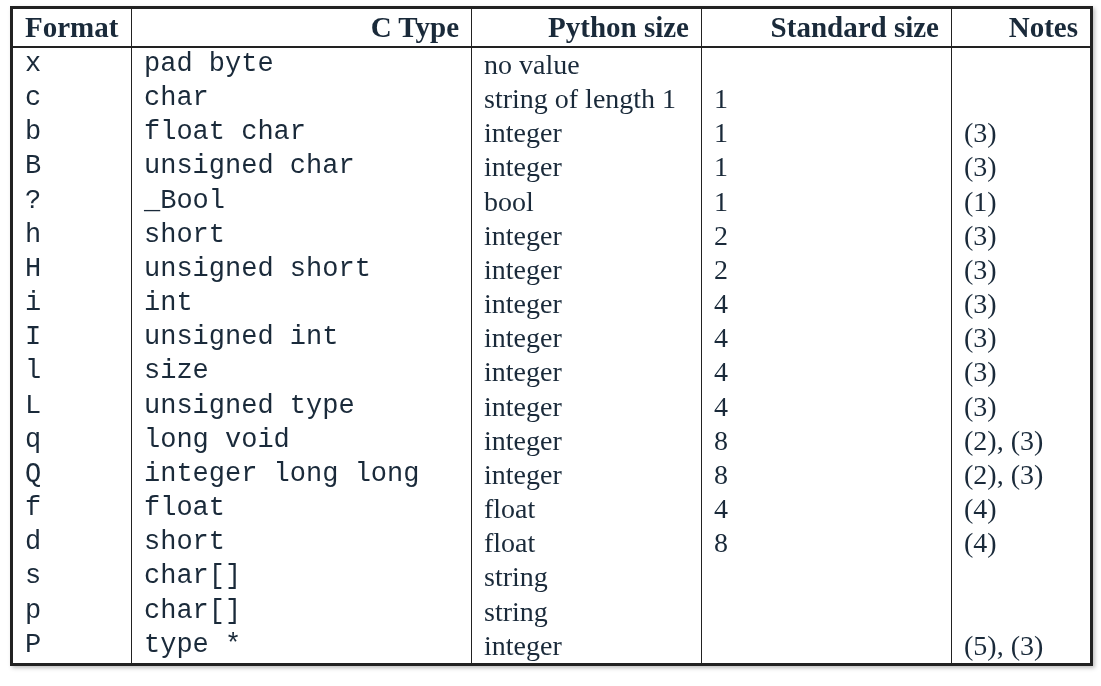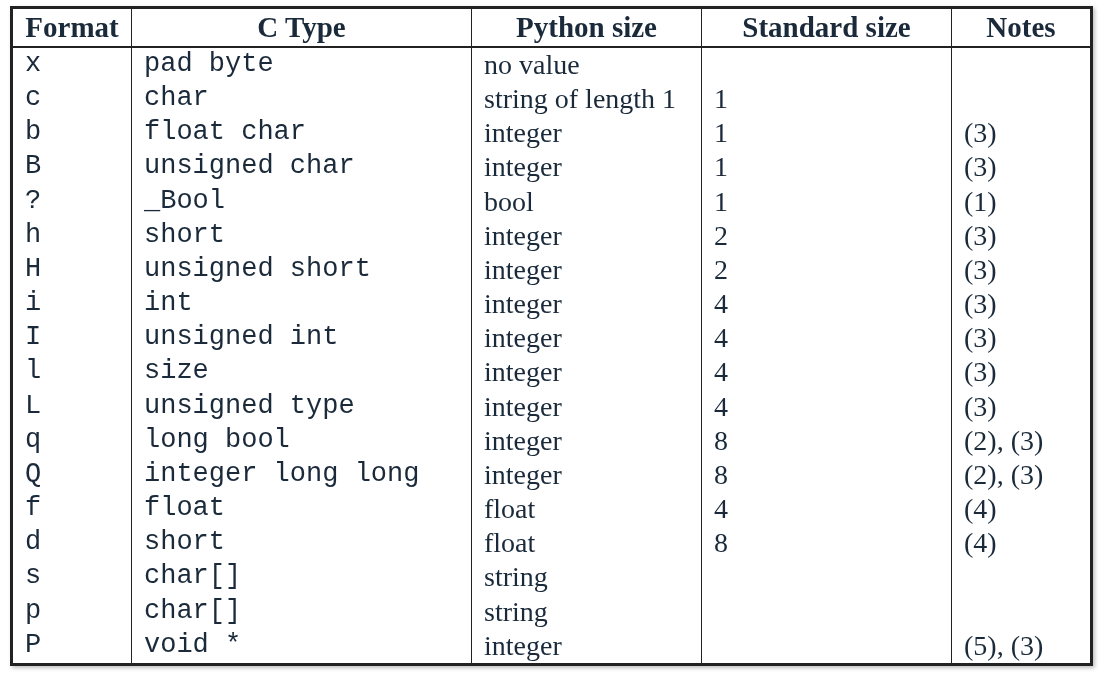--- a/index.html
+++ b/index.html
@@ -21,28 +21,28 @@
     width: 1080px;
     table-layout: fixed;
     border: 3px solid #222;
   }
   colgroup col.c1 { width: 120px; }
   colgroup col.c2 { width: 340px; }
   colgroup col.c3 { width: 230px; }
   colgroup col.c4 { width: 250px; }
   colgroup col.c5 { width: 140px; }
   thead th {
-    text-align: center;
+    text-align: right;
     font-weight: bold;
     padding: 2px 12px 2px 12px;
     border-bottom: 2px solid #222;
     border-left: 1.5px solid #222;
     font-size: 29px;
   }
-  thead th:first-child { text-align: center; margin-top: 42px; }
+  thead th:first-child { text-align: left; margin-top: 42px; }
   tbody td {
     padding: 0px 12px;
     line-height: 1.22;
     border-left: 1.5px solid #222;
     vertical-align: top;
     white-space: nowrap;
   }
   .mono {
     font-family: "Courier New", Courier, monospace;
     font-size: 27px;
@@ -148,21 +148,21 @@
           </tr>
           <tr>
             <td class="mono">L</td>
             <td class="mono">unsigned type</td>
             <td>integer</td>
             <td>4</td>
             <td>(3)</td>
           </tr>
           <tr>
             <td class="mono">q</td>
-            <td class="mono">long bool</td>
+            <td class="mono">long void</td>
             <td>integer</td>
             <td>8</td>
             <td>(2), (3)</td>
           </tr>
           <tr>
             <td class="mono">Q</td>
             <td class="mono">integer long long</td>
             <td>integer</td>
             <td>8</td>
             <td>(2), (3)</td>
@@ -190,21 +190,21 @@
           </tr>
           <tr>
             <td class="mono">p</td>
             <td class="mono">char[]</td>
             <td>string</td>
             <td></td>
             <td></td>
           </tr>
           <tr>
             <td class="mono">P</td>
-            <td class="mono">void *</td>
+            <td class="mono">type *</td>
             <td>integer</td>
             <td></td>
             <td>(5), (3)</td>
           </tr>
         </tbody>
     </table>
   </div>
 </div>
 
 </body></html>

